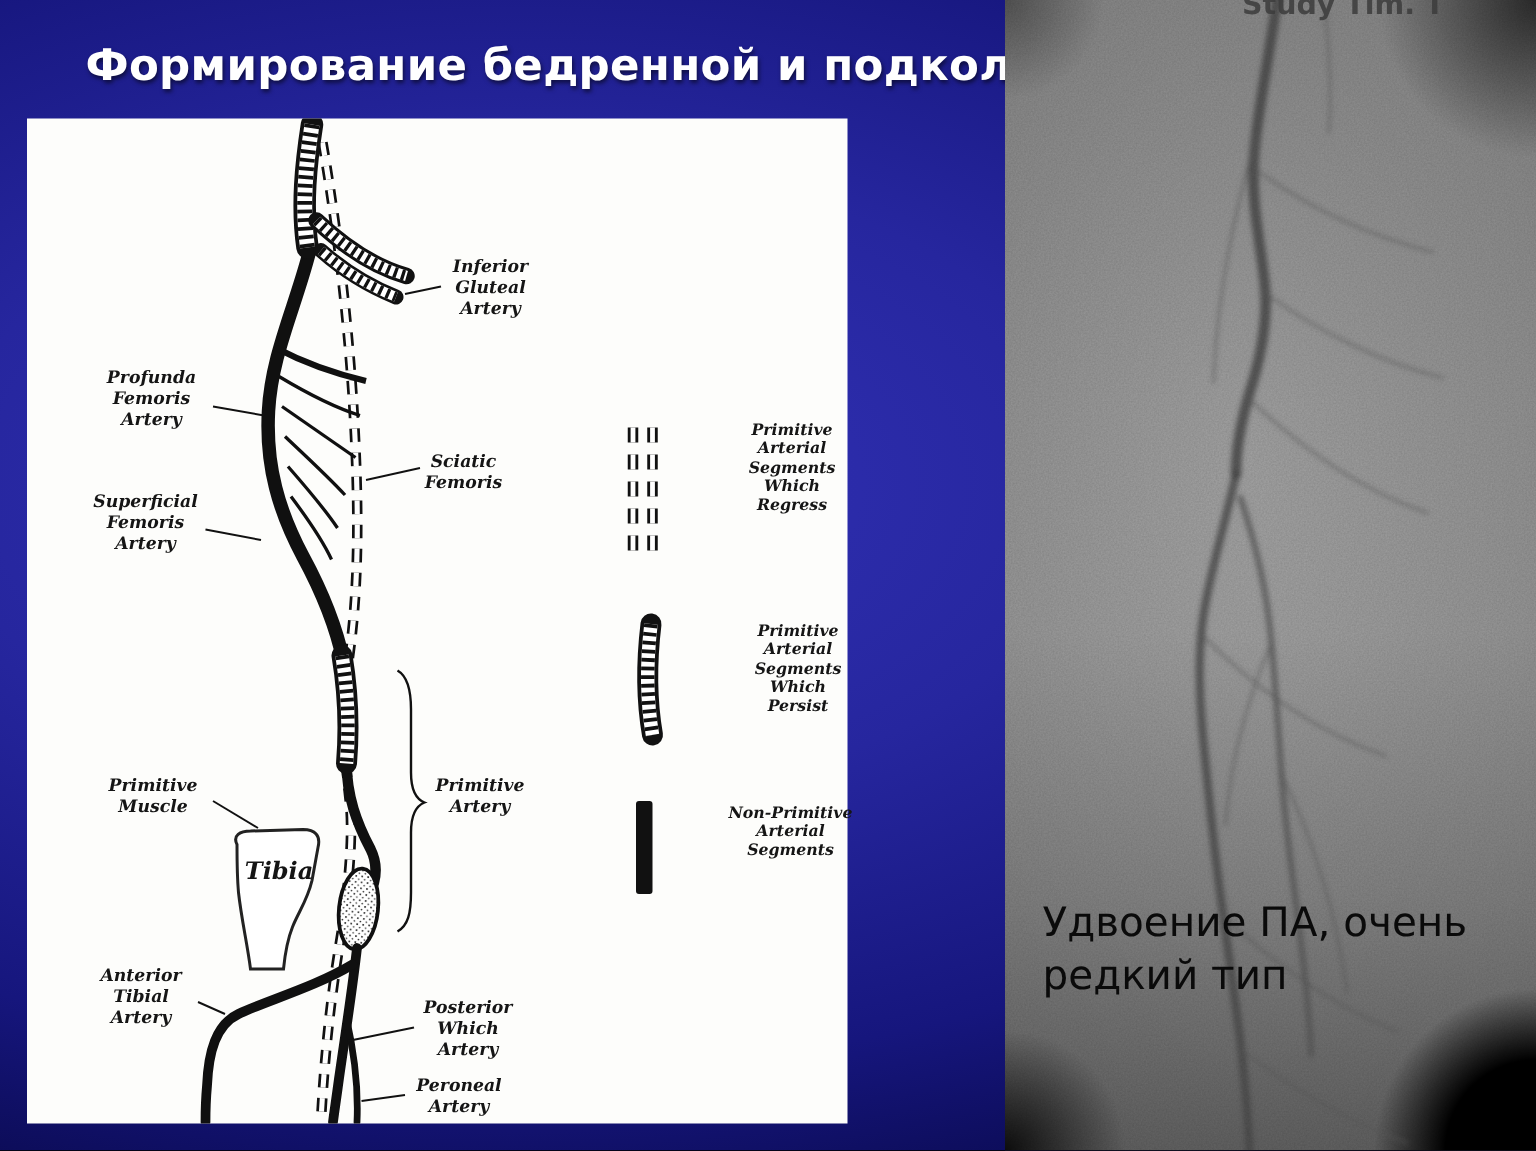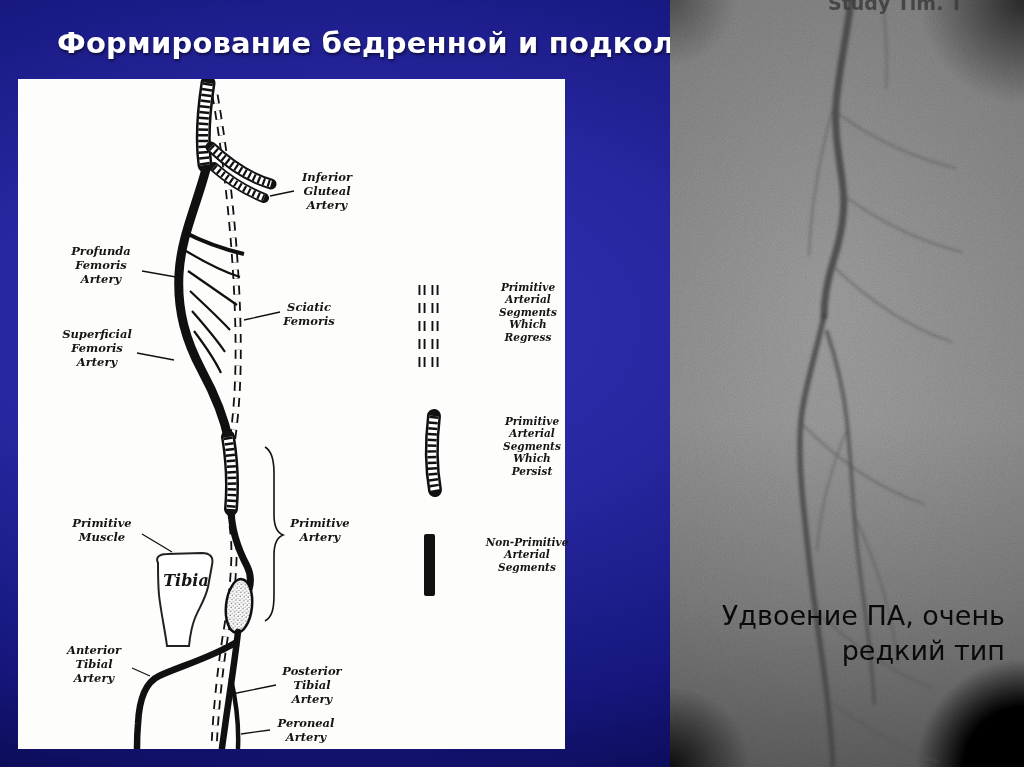--- a/index.html
+++ b/index.html
@@ -33,21 +33,21 @@
       radial-gradient(ellipse 140% 120% at 45% 40%, rgba(0,0,0,0) 0%, rgba(0,0,0,.18) 72%, rgba(0,0,0,.5) 100%),
       linear-gradient(180deg, #979797 0%, #a3a3a3 35%, #a7a7a7 55%, #919191 78%, #707070 100%);
   }
   .angio svg{position:absolute;left:0;top:0;}
   .overlay-top{
     position:absolute;left:158px;top:-8px;font-size:19px;font-weight:bold;color:#3c3c3c;
     white-space:nowrap;opacity:.85;
   }
   .caption{
     position:absolute;left:25px;top:598px;width:310px;font-size:27px;color:#0a0a0a;
-    line-height:1.3;white-space:pre-line;text-align:right;
+    line-height:1.3;white-space:pre-line;
   }
 </style>
 </head>
 <body>
 
 <div class="slide">
 
   <div class="title">Формирование бедренной и подколенной артерии</div>
 
   <div class="panel">
@@ -143,21 +143,21 @@
 Artery</div>
     <div class="dlabel" style="left:42px;top:438px;width:84px">Primitive
 Muscle</div>
     <div class="dlabel" style="left:142px;top:492px;width:52px;font-size:16px">Tibia</div>
     <div class="dlabel" style="left:268px;top:438px;width:68px">Primitive
 Artery</div>
     <div class="dlabel" style="left:36px;top:565px;width:80px">Anterior
 Tibial
 Artery</div>
     <div class="dlabel" style="left:256px;top:586px;width:76px">Posterior
-Tibial
+Which
 Artery</div>
     <div class="dlabel" style="left:250px;top:638px;width:76px">Peroneal
 Artery</div>
 
     <div class="dlabel legend-label" style="left:438px;top:202px;width:96px">Primitive
 Arterial
 Segments
 Which
 Regress</div>
     <div class="dlabel legend-label" style="left:446px;top:336px;width:88px">Primitive

